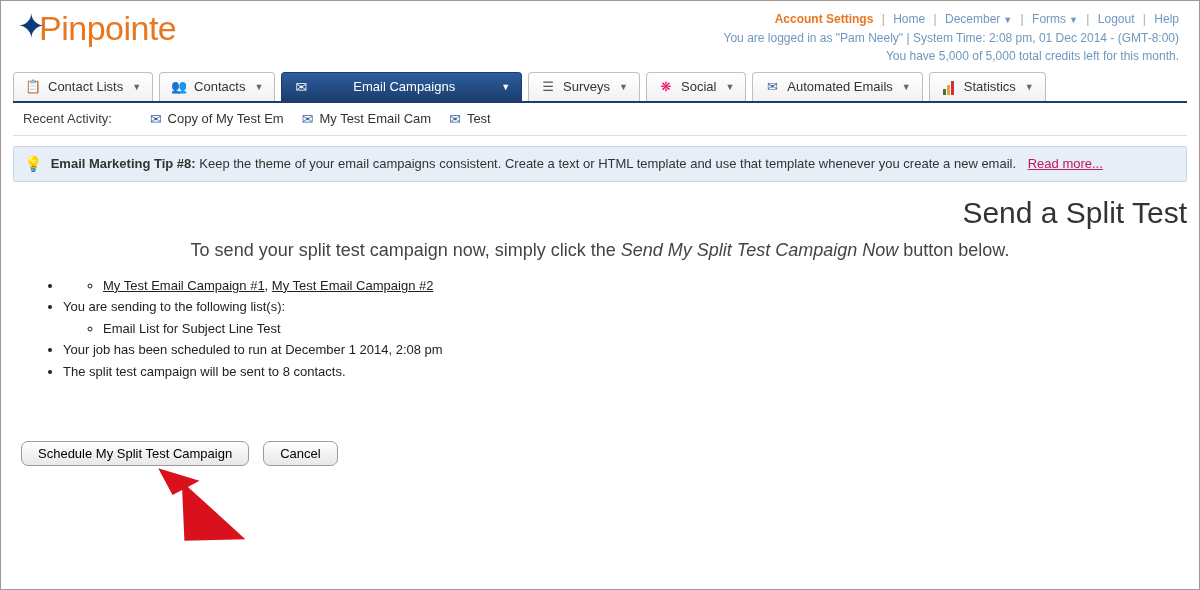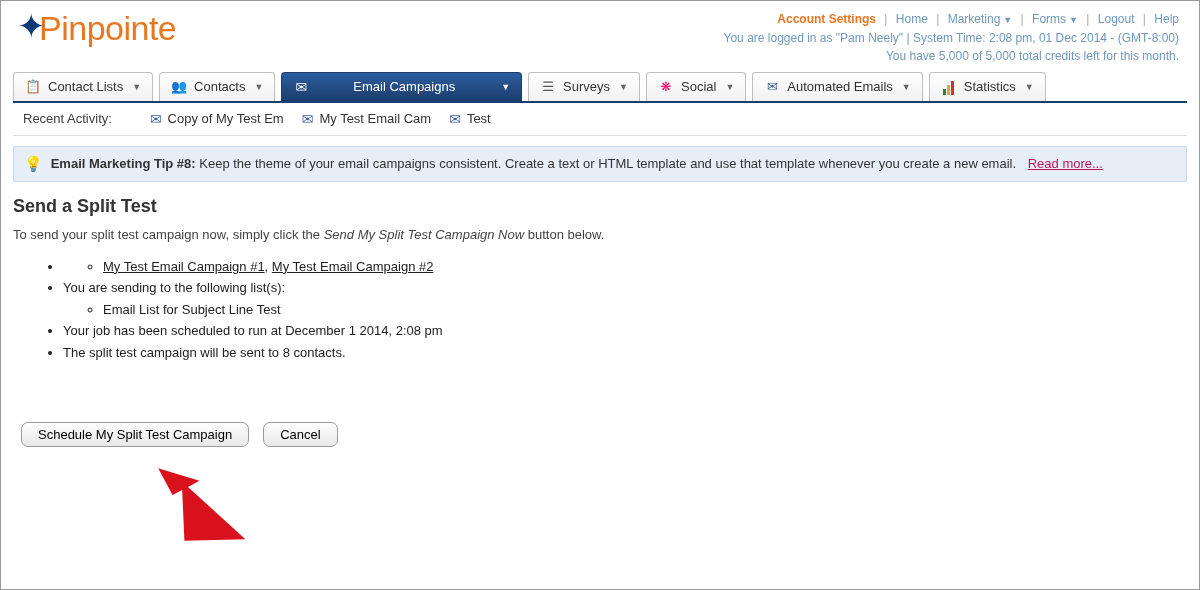--- a/index.html
+++ b/index.html
@@ -49,22 +49,22 @@
     .recent-item .env { color:#3b63a5; font-size:14px; }
 
     
     .tip { display:flex; align-items:center; gap:8px; background:#e7eef7; border:1px solid #c9d6e8;
            padding: 8px 10px; margin: 10px 0 14px 0; font-size: 13px; border-radius:2px;}
     .tip .bulb { font-size:15px; }
     .tip b { font-weight:bold; }
     .tip .more { color:#be185d; text-decoration: underline; cursor:pointer;margin-left:8px; }
 
     
-    h1.page-title { font-size: 18px; font-weight: bold; margin: 14px 0 10px 0; }
-    .intro { font-size: 13px; color:#444; margin-bottom: 14px; }
+    h1.page-title { font-size: 30px; font-weight: normal; margin: 14px 0 10px 0; text-align: right; }
+    .intro { font-size: 18px; color:#444; margin-bottom: 14px; text-align: center; }
     .intro em { font-style: italic; }
 
     ul.bullets { list-style: disc; padding-left: 50px; line-height: 1.65; font-size: 13px; color:#222; }
     ul.bullets ul { list-style: circle; padding-left: 40px; }
     ul.bullets a { color:#222; text-decoration: underline; }
 
     .btn-row { margin: 18px 0 0 8px; display:flex; gap:14px; }
     .btn { padding: 4px 16px; font-size: 13px; border: 1px solid #9b9b9b; border-radius: 7px;
            background: linear-gradient(#fefefe,#e8e8e8); cursor:pointer;margin-top:41px; }
 
@@ -85,21 +85,21 @@
           <span>Pinpointe</span>
         </div>
       </div>
 
       <div class="top-right">
         <div class="top-links">
           <a href="#" class="acct">Account Settings</a>
           <span class="sep">|</span>
           <a href="#">Home</a>
           <span class="sep">|</span>
-          <a href="#"><span>Marketing</span><span class="dd-caret">▼</span></a>
+          <a href="#"><span>December</span><span class="dd-caret">▼</span></a>
           <span class="sep">|</span>
           <a href="#"><span>Forms</span><span class="dd-caret">▼</span></a>
           <span class="sep">|</span>
           <a href="#">Logout</a>
           <span class="sep">|</span>
           <a href="#">Help</a>
         </div>
         <div>
           <span>You are logged in as "Pam Neely"</span>
           <span> | </span>

